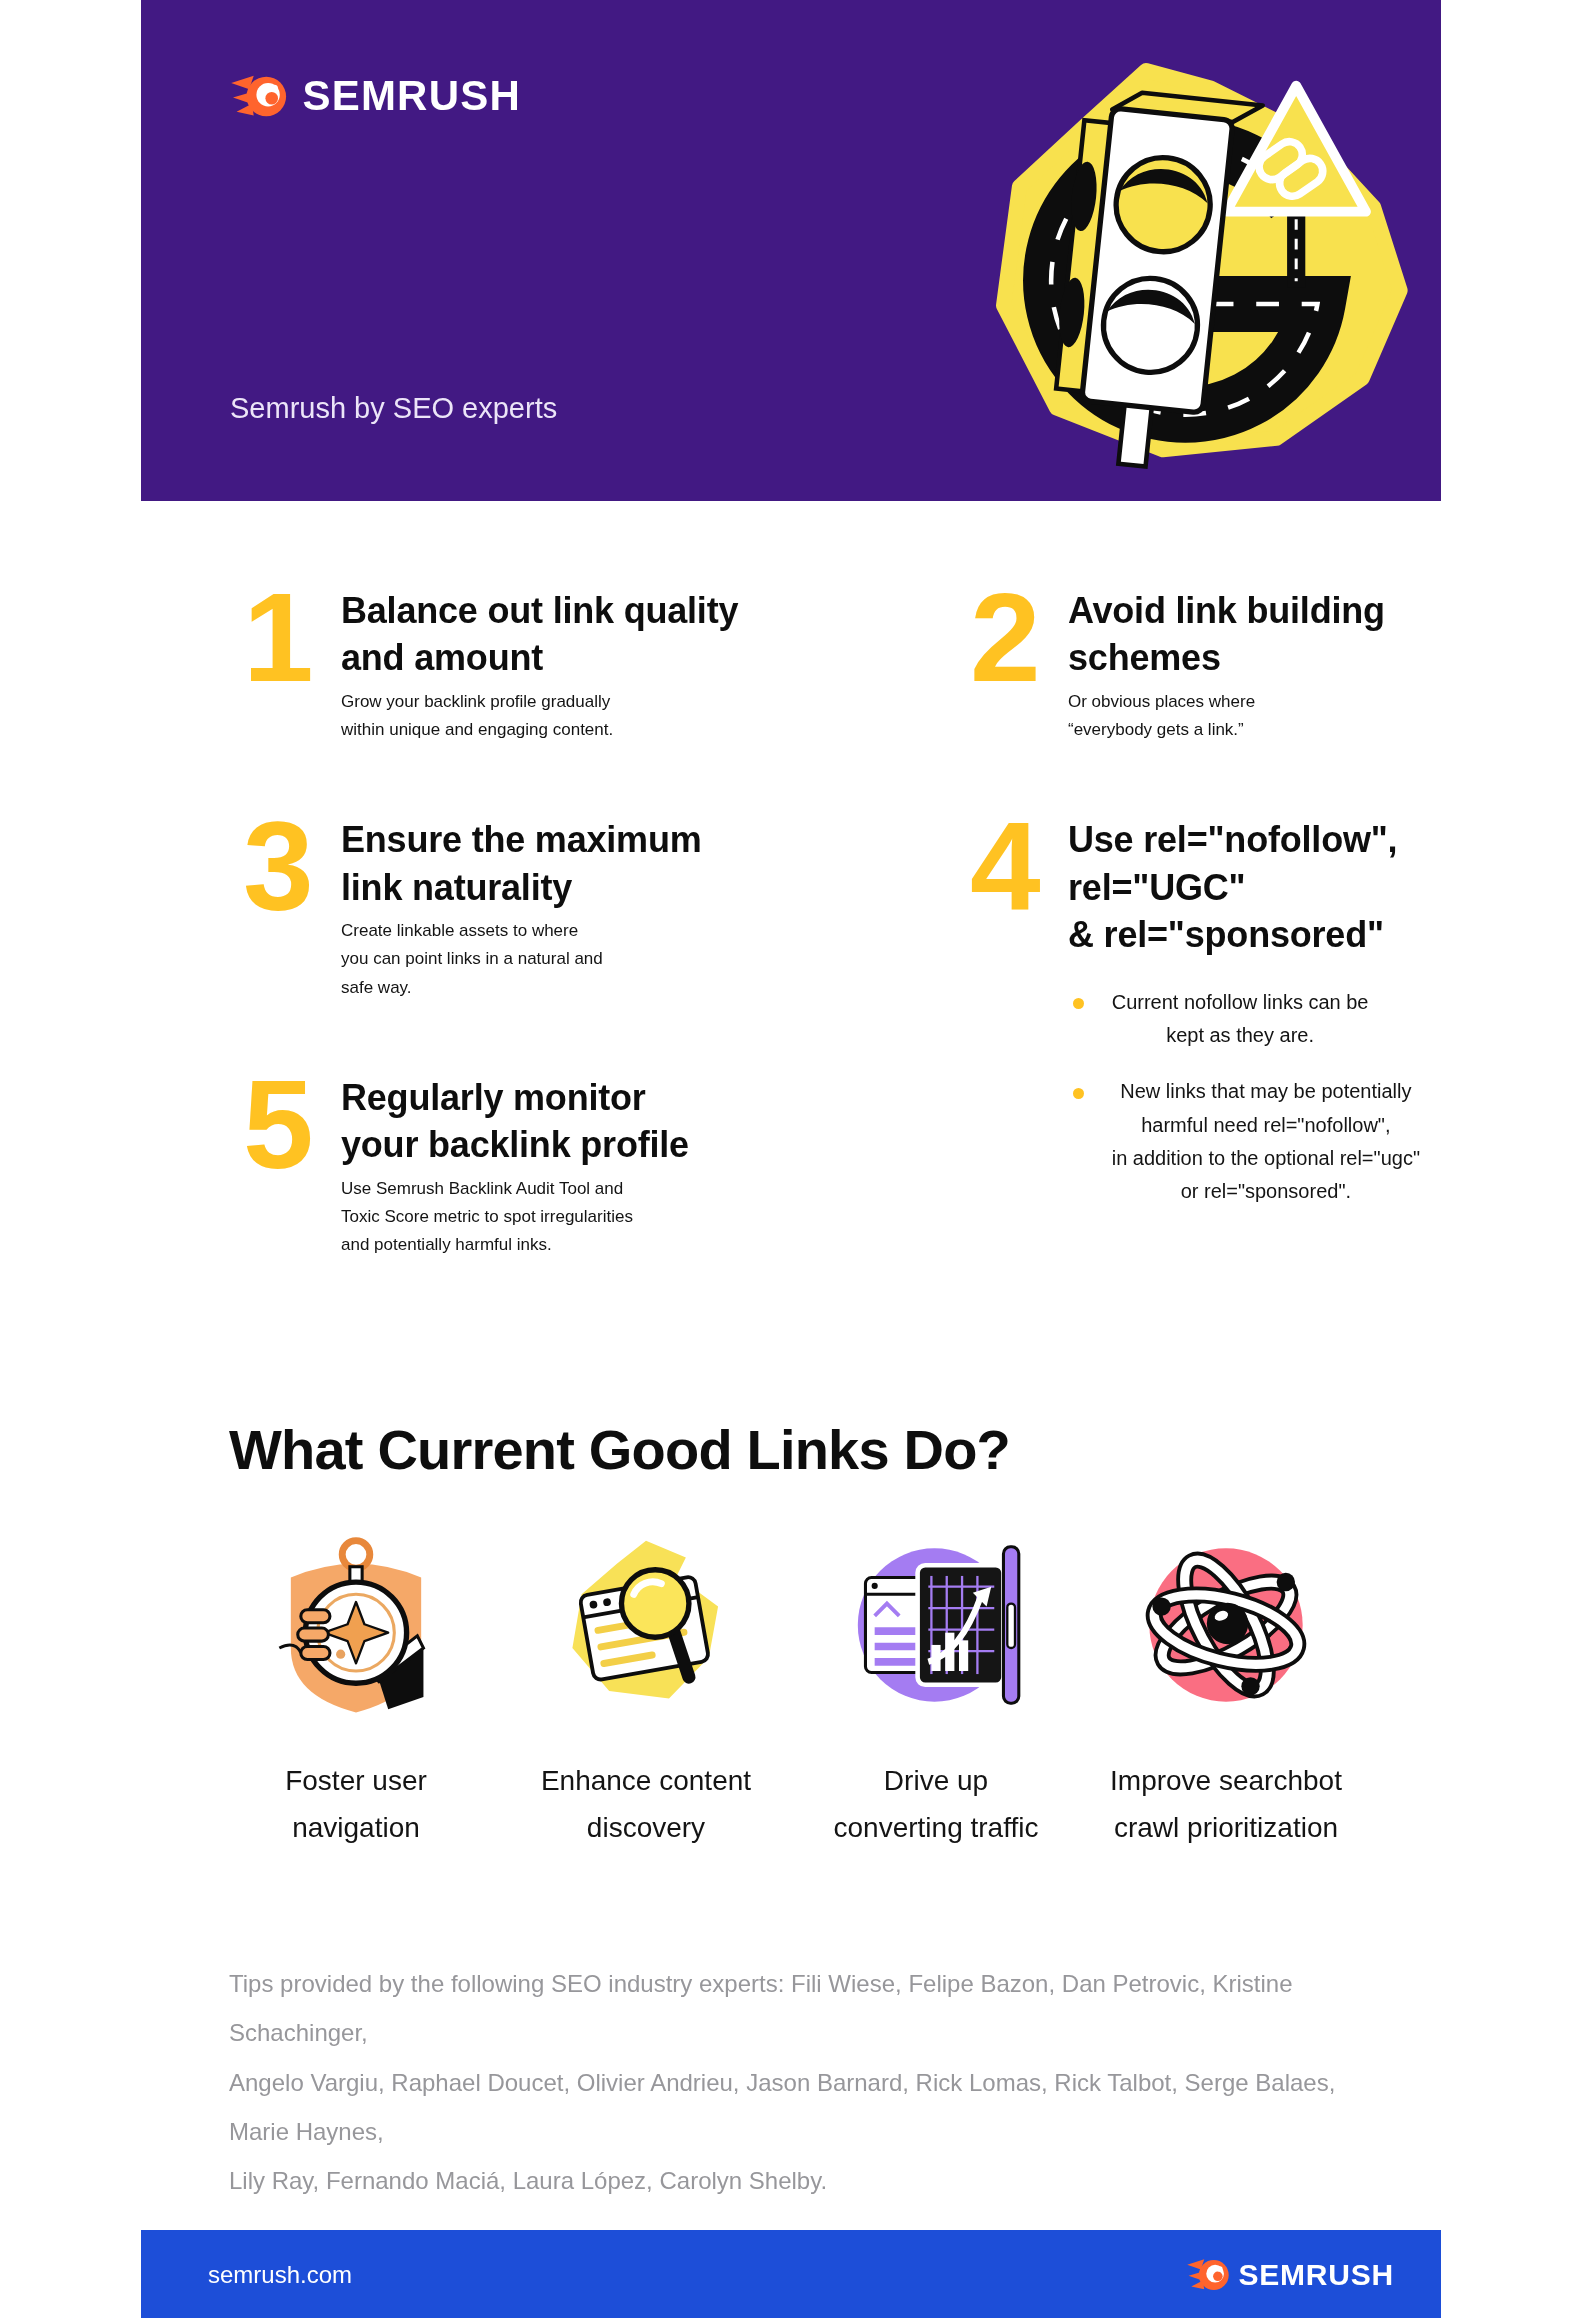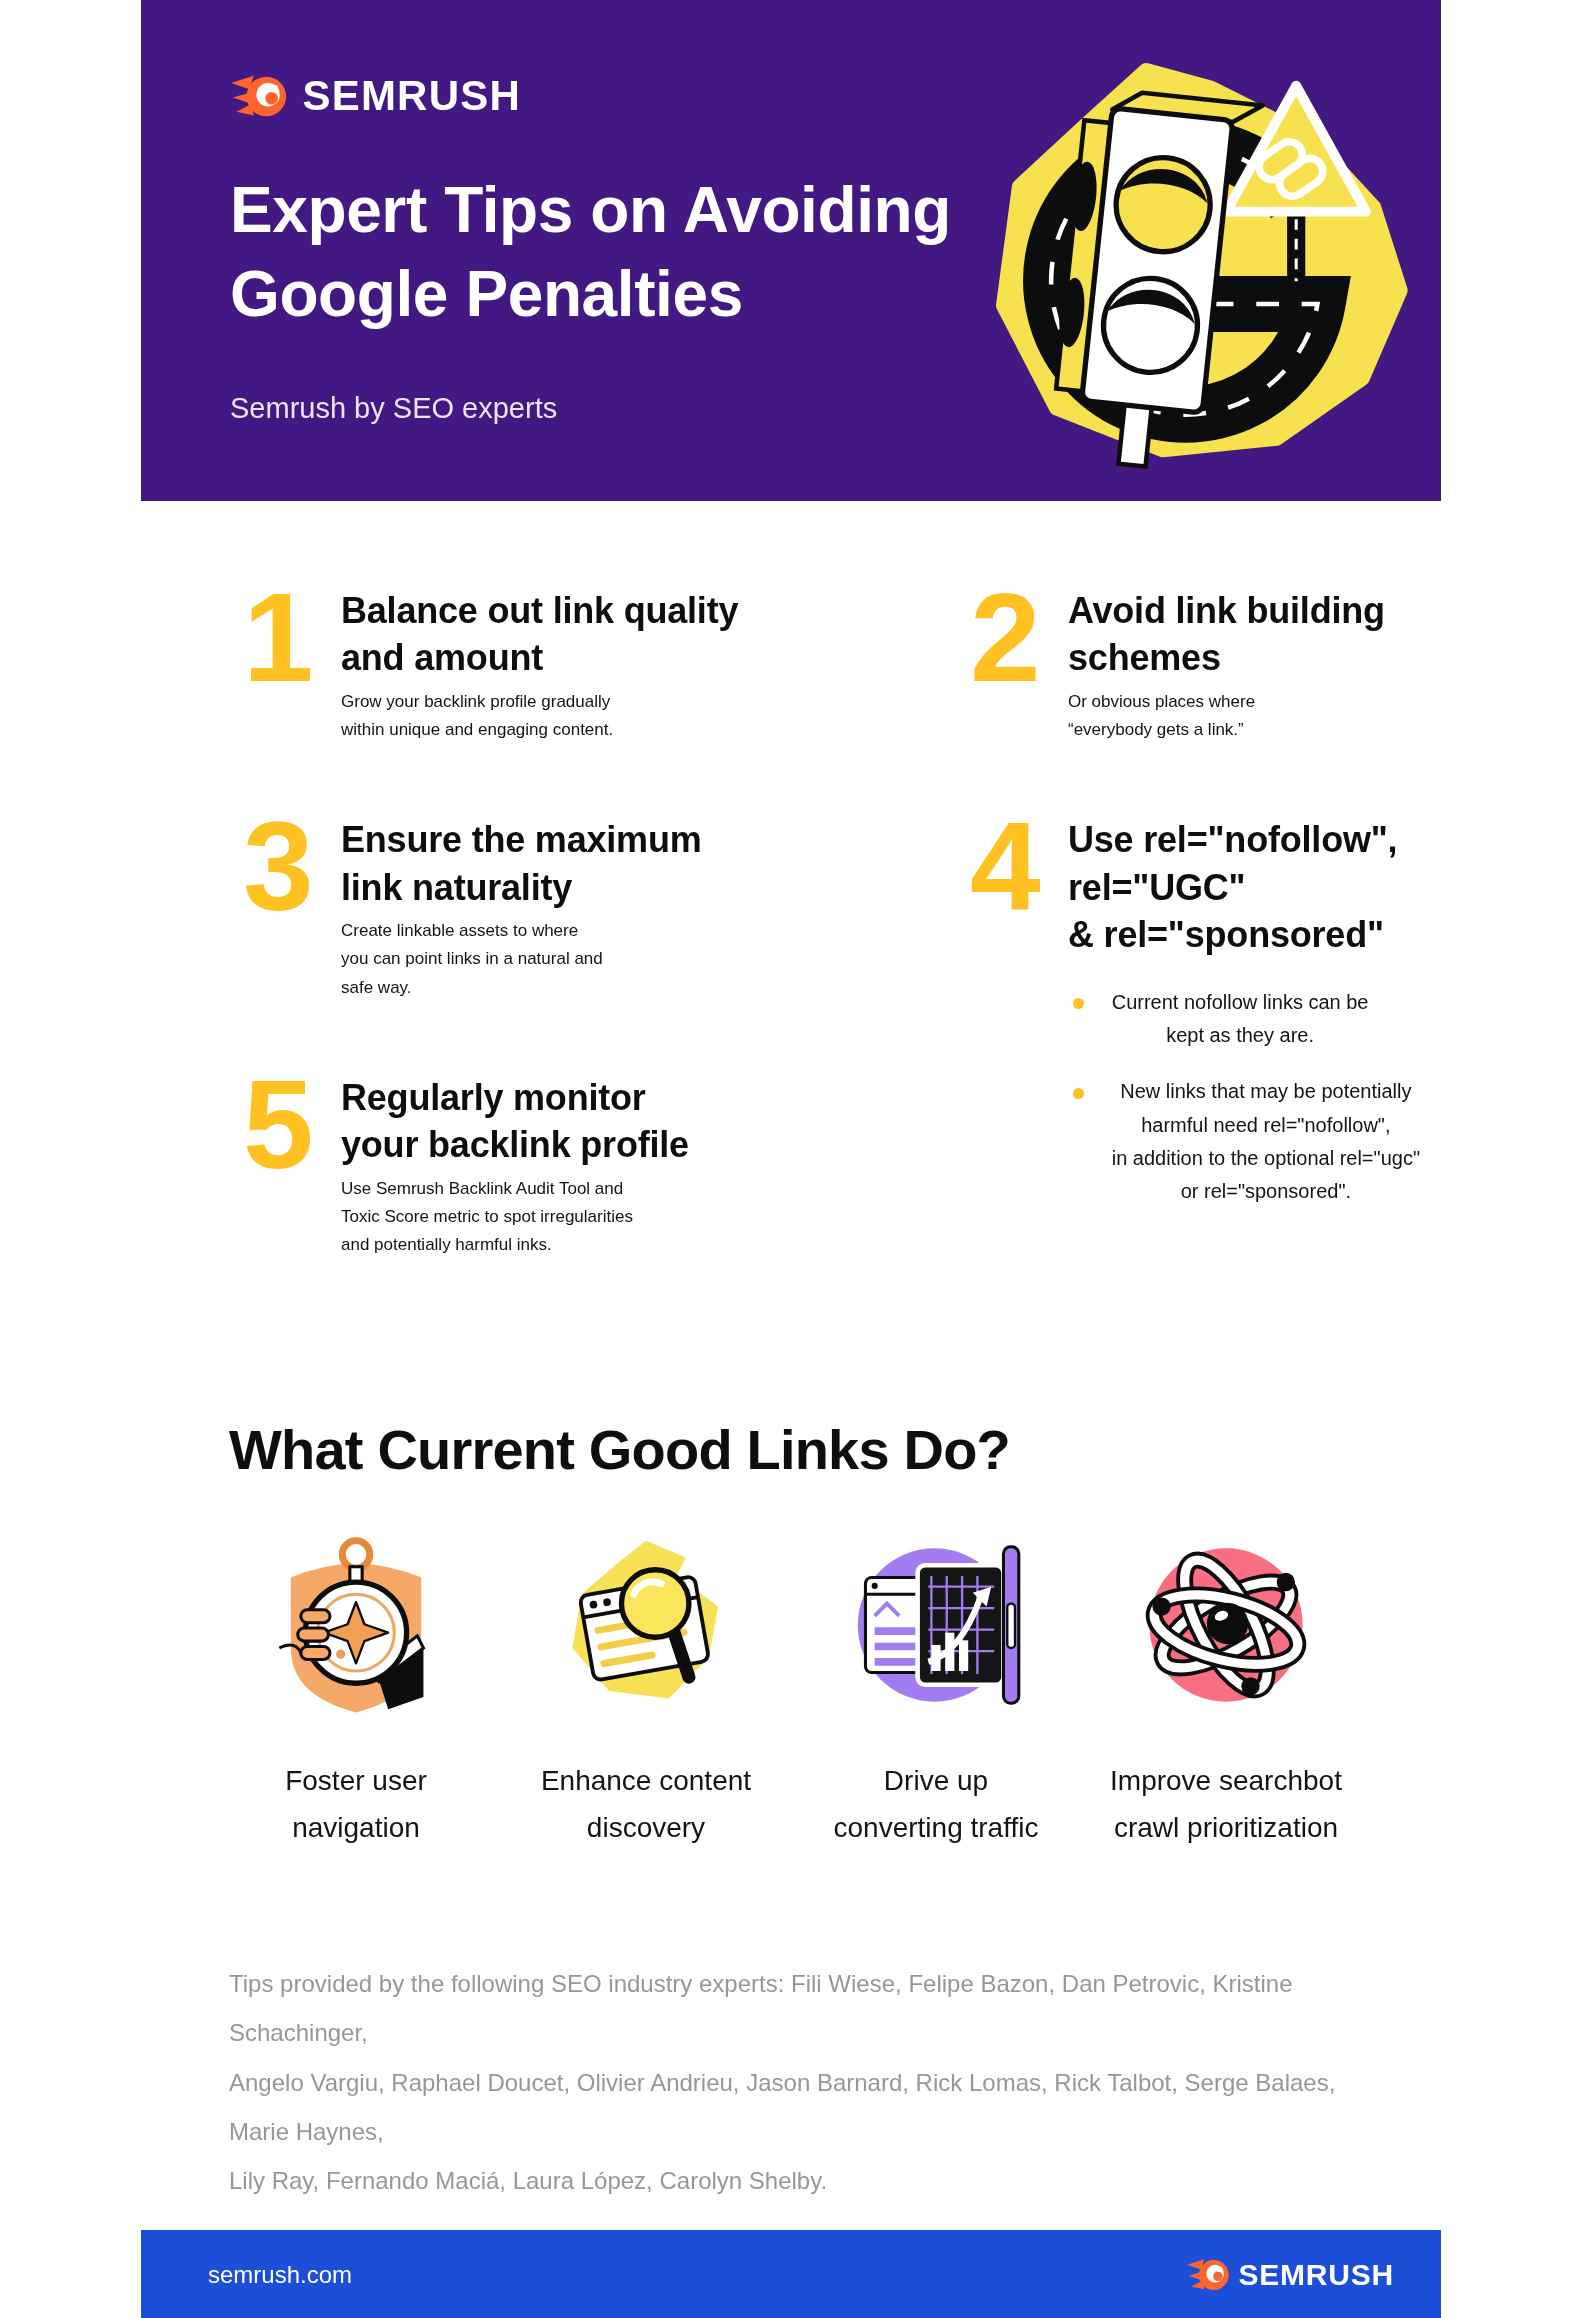--- a/index.html
+++ b/index.html
@@ -65,22 +65,20 @@
           <polygon points="6,42 23,33 25,46"></polygon>
           <circle cx="39" cy="25" r="22"></circle>
         </g>
         <circle cx="41" cy="23" r="13" fill="#ffffff"></circle>
         <circle cx="45" cy="27" r="7" fill="#ff642d"></circle>
         <circle cx="48" cy="16" r="4" fill="#ffffff"></circle>
       </svg>
       <span class="logo-text">SEMRUSH</span>
     </div>
 
-    <h1 class="title">Expert Tips on Avoiding
-Google Penalties</h1>
     <p class="subtitle">Semrush by SEO experts</p>
 
     <svg class="hero-art" viewBox="0 0 620 580">
 
       <polygon fill="#f8e14e" stroke="#f8e14e" stroke-width="20" stroke-linejoin="round" points="185,120 260,52 345,75 475,140 560,232 595,342 545,458 432,537 282,552 142,497 72,362 93,205"></polygon>
 
       <path d="M 455 225 A 177 177 0 1 0 486 360 L 332 360" fill="none" stroke="#0d0d0d" stroke-width="74"></path>
       <path d="M 455 225 A 177 177 0 1 0 486 360 L 332 360" fill="none" stroke="#ffffff" stroke-width="6" stroke-dasharray="30 30"></path>
 
       <g>

